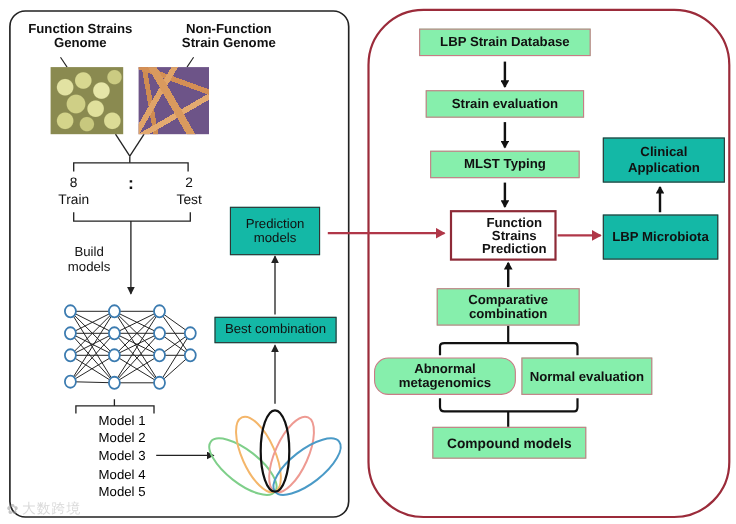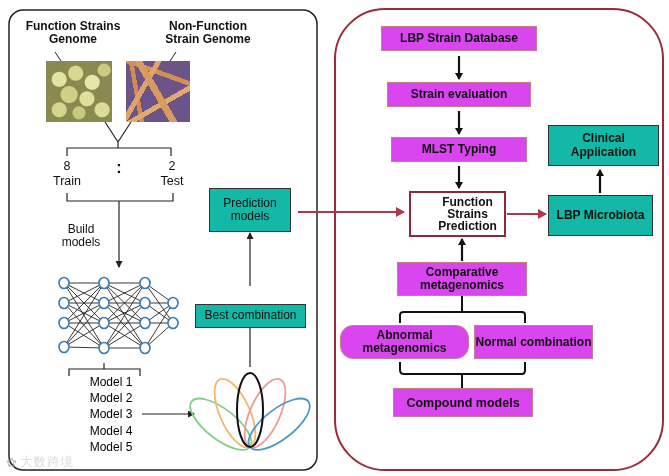--- a/index.html
+++ b/index.html
@@ -1,20 +1,20 @@
 <!DOCTYPE html>
 <html><head>
 <meta charset="utf-8">
 <style>
   html, body { margin:0; padding:0; background:#fff; }
   body { width:669px; height:476px; position:relative; overflow:hidden; font-family:"Liberation Sans", sans-serif; }
   svg { position:absolute; left:0; top:0; }
   .lbl { position:absolute; text-align:center; color:#111; line-height:1.12; display:flex; align-items:center; justify-content:center; box-sizing:border-box; }
   .b { font-weight:bold; }
-  .box-red { border:1.5px solid #c97b86; background:#d946ef; }
+  .box-red { border:1.5px solid #c97b86; background:#86efac; }
   .box-dark { border:1.5px solid #333; background:#14b8a6; }
   .box-strong { border:2.5px solid #8e2a37; background:#fff; }
   .photo { position:absolute; }
 </style>
 </head>
 <body>
 
 <svg width="669" height="476" viewBox="0 0 669 476">
   <defs>
     <marker id="arrK" markerWidth="8" markerHeight="8" refX="6" refY="4" orient="auto" markerUnits="userSpaceOnUse">
@@ -162,30 +162,30 @@
 <div class="lbl" style="left:56px;top:218px;width:50px;height:36px;font-size:12px;">Build models</div>
 
 <div style="position:absolute;left:78px;top:374px;width:66px;font-size:12px;line-height:16.2px;text-align:center;color:#000000;">
   <div>Model 1</div>
   <div>Model 2</div>
   <div>Model 3</div>
   <div>Model 4</div>
   <div>Model 5</div>
 </div>
 
-<div class="lbl box-dark" style="left:195px;top:304px;width:111px;height:24px;font-size:12px;border-width:1.2px;">Best combination</div>
+<div class="lbl box-dark" style="left:195px;top:288px;width:111px;height:24px;font-size:12px;border-width:1.2px;">Best combination</div>
 <div class="lbl box-dark" style="left:209px;top:188px;width:82px;height:44px;font-size:12px;border-width:1.2px;">Prediction models</div>
 
 <div class="lbl b box-red" style="left:381px;top:26px;width:156px;height:25px;font-size:12px;">LBP Strain Database</div>
 <div class="lbl b box-red" style="left:387px;top:82px;width:144px;height:25px;font-size:12px;">Strain evaluation</div>
 <div class="lbl b box-red" style="left:391px;top:137px;width:136px;height:25px;font-size:12px;">MLST Typing</div>
 <div class="lbl b box-strong" style="left:409px;top:191px;width:97px;height:46px;font-size:12px;line-height:1.0;padding-left:20px;">Function Strains Prediction</div>
 <div class="lbl b box-dark" style="left:548px;top:195px;width:105px;height:41px;font-size:12px;">LBP Microbiota</div>
 <div class="lbl b box-dark" style="left:548px;top:125px;width:111px;height:41px;font-size:12px;">Clinical Application</div>
-<div class="lbl b box-red" style="left:397px;top:262px;width:130px;height:34px;font-size:12px;line-height:1.05;">Comparative metagenomics</div>
+<div class="lbl b box-red" style="left:397px;top:262px;width:130px;height:34px;font-size:12px;line-height:1.05;">Comparative combination</div>
 <div class="lbl b box-red" style="left:340px;top:325px;width:129px;height:34px;font-size:12px;line-height:1.05;border-radius:13px;">Abnormal metagenomics</div>
-<div class="lbl b box-red" style="left:474px;top:325px;width:119px;height:34px;font-size:12px;line-height:1.05;">Normal combination</div>
+<div class="lbl b box-red" style="left:474px;top:325px;width:119px;height:34px;font-size:12px;line-height:1.05;">Normal evaluation</div>
 <div class="lbl b box-red" style="left:393px;top:388px;width:140px;height:29px;font-size:12.5px;">Compound models</div>
 
 <div style="position:absolute;left:6px;top:454px;height:16px;display:flex;align-items:center;gap:3px;opacity:0.55;">
   <span style="font-size:13px;color:#999;">✿</span>
   <span style="font-size:12.5px;color:#bbb;letter-spacing:1px;">大数跨境</span>
 </div>
 
 </body></html>

